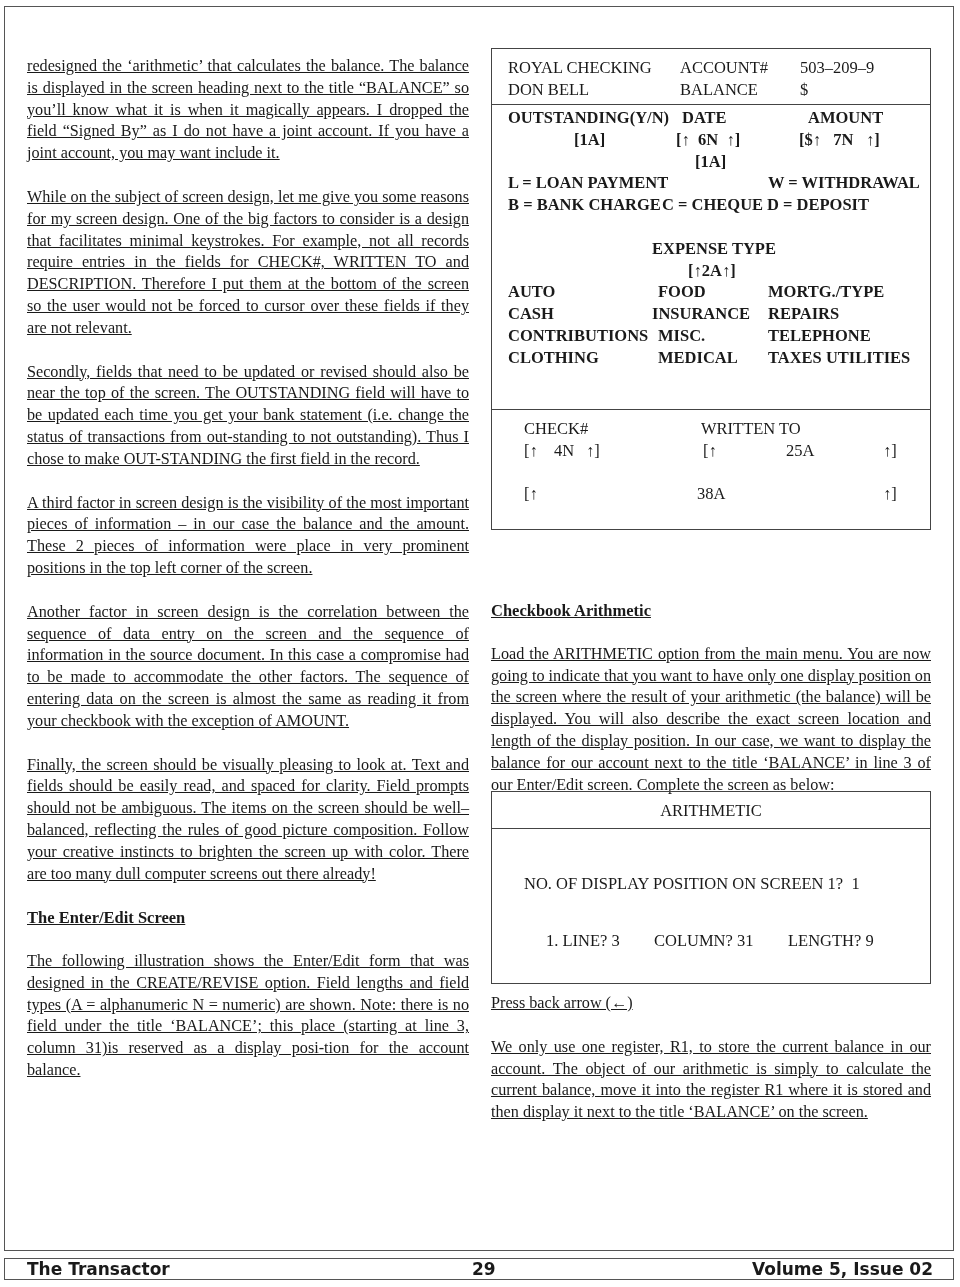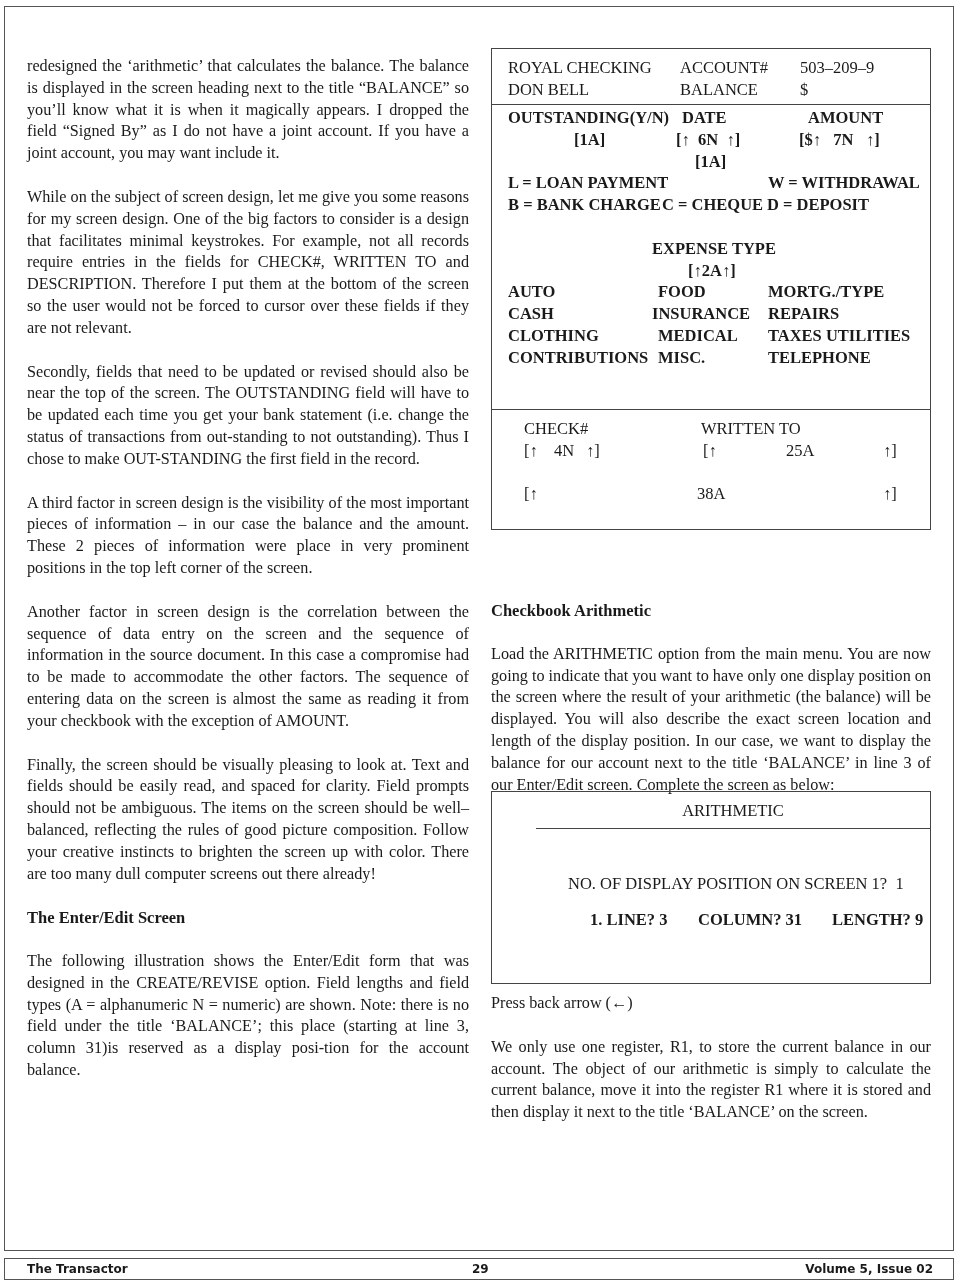--- a/index.html
+++ b/index.html
@@ -1,32 +1,32 @@
 <!DOCTYPE html>
 <html><head>
 <meta charset="utf-8">
 <style>
   html, body { margin: 0; padding: 0; background: #fff; }
   body { width: 960px; height: 1287px; position: relative; overflow: hidden;
          font-family: "Liberation Serif", "DejaVu Serif", serif; color: #1a1a1a; }
   .page-frame { position: absolute; left: 4px; top: 6px; width: 950px; height: 1245px;
                 border: 1.5px solid #555; border-bottom: 1.5px solid #555; box-sizing: border-box; }
-  .col { position: absolute; font-size: 16.2px; line-height: 21.8px; }
+  .col { position: absolute; font-size: 16.2px; line-height: 21.8px; text-decoration: underline; }
   .col-left { left: 27px; top: 56px; width: 442px; }
   .col-right { left: 491px; width: 440px; }
   .col p { margin: 0 0 22px 0; text-align: justify; }
   .col h3 { margin: 0 0 22px 0; font-size: 16.5px; font-weight: bold; font-family: "Liberation Serif", serif; }
   .screen-box { position: absolute; border: 1.5px solid #444; box-sizing: border-box; font-size: 16.5px; line-height: 21.8px; }
   .screen-box .sec { border-bottom: 1.5px solid #444; position: relative; }
   .screen-box .sec:last-child { border-bottom: none; }
   .row { position: relative; height: 21.8px; white-space: nowrap; }
   .row span { position: absolute; top: 0; }
   .footer { position: absolute; left: 4px; top: 1258px; width: 950px; height: 22px;
             border: 1.5px solid #555; box-sizing: border-box;
-            font-family: "DejaVu Sans", sans-serif; font-weight: bold; font-size: 12px; line-height: 19px; }
+            font-family: "DejaVu Sans", sans-serif; font-weight: bold; font-size: 17px; line-height: 19px; }
   .footer span { position: absolute; top: 1px; }
 </style>
 </head>
 <body>
 
 <div class="page-frame"></div>
 
 <div class="col col-left">
   <p>redesigned the ‘arithmetic’ that calculates the balance. The balance is displayed in the screen heading next to the title “BALANCE” so you’ll know what it is when it magically appears. I dropped the field “Signed By” as I do not have a joint account. If you have a joint account, you may want include it.</p>
   <p>While on the subject of screen design, let me give you some reasons for my screen design. One of the big factors to consider is a design that facilitates minimal keystrokes. For example, not all records require entries in the fields for CHECK#, WRITTEN TO and DESCRIPTION. Therefore I put them at the bottom of the screen so the user would not be forced to cursor over these fields if they are not relevant.</p>
@@ -85,28 +85,28 @@
       <span style="left:16px">AUTO</span>
       <span style="left:166px">FOOD</span>
       <span style="left:276px">MORTG./TYPE</span>
     </div>
     <div class="row">
       <span style="left:16px">CASH</span>
       <span style="left:160px">INSURANCE</span>
       <span style="left:276px">REPAIRS</span>
     </div>
     <div class="row">
+      <span style="left:16px">CONTRIBUTIONS</span>
+      <span style="left:166px">MISC.</span>
+      <span style="left:276px">TELEPHONE</span>
+    </div>
+    <div class="row">
       <span style="left:16px">CLOTHING</span>
       <span style="left:166px">MEDICAL</span>
       <span style="left:276px">TAXES UTILITIES</span>
-    </div>
-    <div class="row">
-      <span style="left:16px">CONTRIBUTIONS</span>
-      <span style="left:166px">MISC.</span>
-      <span style="left:276px">TELEPHONE</span>
     </div>
   </div>
   <div class="sec" style="padding-top:8px;">
     <div class="row">
       <span style="left:32px">CHECK#</span>
       <span style="left:209px">WRITTEN TO</span>
     </div>
     <div class="row">
       <span style="left:32px">[↑</span>
       <span style="left:62px">4N</span>
@@ -122,29 +122,29 @@
       <span style="left:391px">↑]</span>
     </div>
   </div>
 </div>
 
 <div class="col col-right" style="top:556px;margin-top:44px;">
   <h3>Checkbook Arithmetic</h3>
   <p>Load the ARITHMETIC option from the main menu. You are now going to indicate that you want to have only one display position on the screen where the result of your arithmetic (the balance) will be displayed. You will also describe the exact screen location and length of the display position. In our case, we want to display the balance for our account next to the title ‘BALANCE’ in line 3 of our Enter/Edit screen. Complete the screen as below:</p>
 </div>
 
-<div class="screen-box" style="left:491px; top:791px; width:440px; height:193px;padding-left:44px;">
+<div class="screen-box" style="left:491px; top:791px; width:440px; height:193px;">
   <div class="sec" style="height:37px; padding-top:8px; box-sizing:border-box; text-align:center;">
     <span>ARITHMETIC</span>
   </div>
   <div class="sec" style="height:154px;">
     <div class="row" style="top:44px;">
       <span style="left:32px; white-space:pre">NO. OF DISPLAY POSITION ON SCREEN 1?  1</span>
     </div>
-    <div class="row" style="top:58px;font-weight:bold;">
+    <div class="row" style="top:79px;">
       <span style="left:54px">1. LINE? 3</span>
       <span style="left:162px">COLUMN? 31</span>
       <span style="left:296px">LENGTH? 9</span>
     </div>
   </div>
 </div>
 
 <div class="col col-right" style="top:993px;">
   <p>Press back arrow (←)</p>
   <p>We only use one register, R1, to store the current balance in our account. The object of our arithmetic is simply to calculate the current balance, move it into the register R1 where it is stored and then display it next to the title ‘BALANCE’ on the screen.</p>

